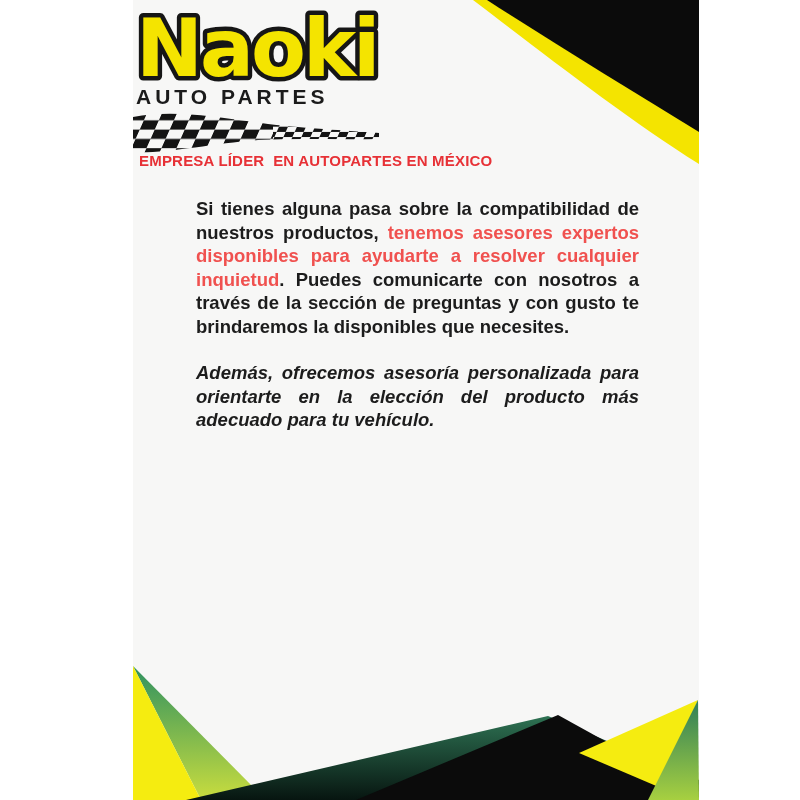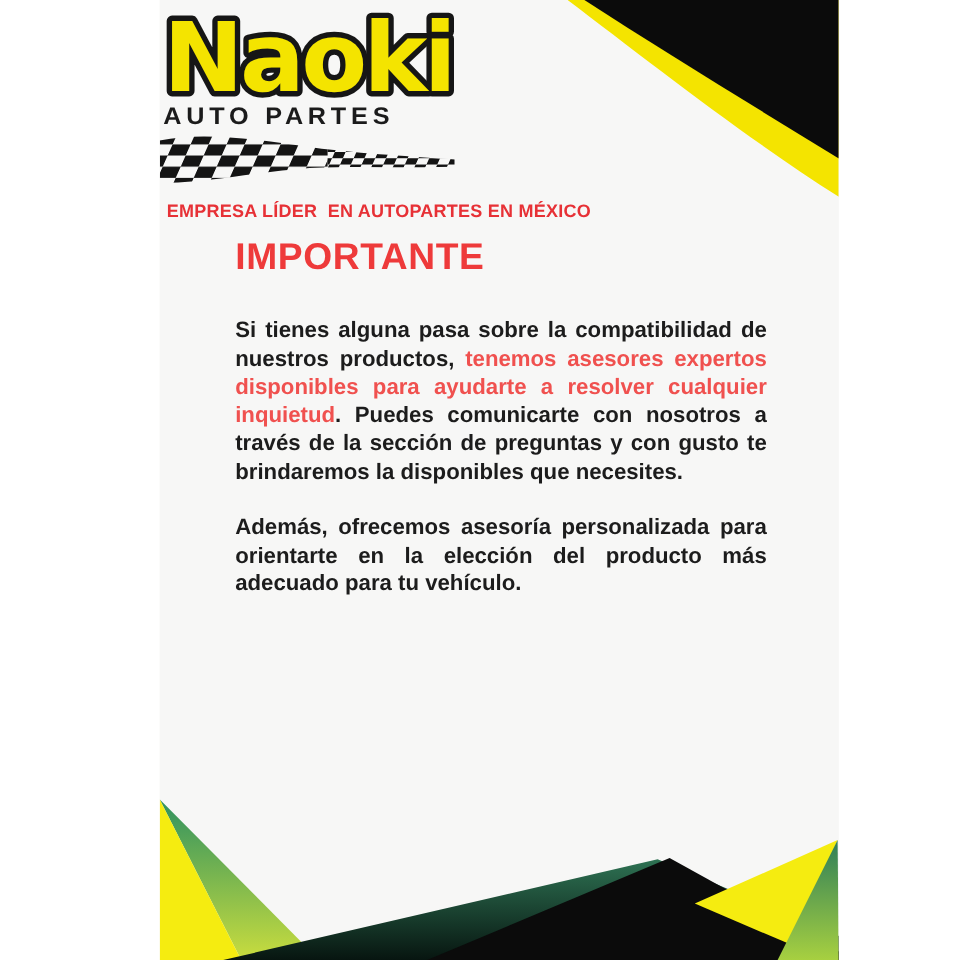--- a/index.html
+++ b/index.html
@@ -17,34 +17,33 @@
   .logo-sub{
     position:absolute;left:3px;top:86px;
     font-size:21px;font-weight:bold;color:#1b1b1b;letter-spacing:4px;
     transform:scaleY(0.95);transform-origin:left top;white-space:nowrap;
   }
   .flag{position:absolute;left:0px;top:111px;}
   .tagline{
     position:absolute;left:6px;top:152px;
     font-size:15px;font-weight:bold;color:#e73136;letter-spacing:0.2px;
     white-space:pre;
-    margin-top:16px;
   }
   .main{
     position:absolute;left:63px;top:197px;width:443px;
   }
   .heading{
     margin:0 0 33px 0;font-size:31px;line-height:33px;font-weight:bold;
     color:#ee3a3a;letter-spacing:0.5px;
   }
   .para{
     margin:0 0 23px 0;font-size:18.5px;line-height:23.5px;font-weight:bold;
     color:#1c1c1c;text-align:justify;
   }
-  .para:last-child{margin-bottom:0;}
+  .para:last-child{margin-bottom:0;font-style:italic;}
   .hl{color:#f0514f;}
   .bottom-deco{position:absolute;left:0;bottom:0;width:566px;height:146px;}
 </style>
 </head>
 <body>
 
 <div class="page">
 
   <svg class="corner-tr" viewBox="0 0 226 166" aria-hidden="true">
     <path d="M0,0 L226,0 L226,164 C150,116 66,50 0,0 Z" fill="#f4e400"></path>
@@ -74,21 +73,20 @@
       <g clip-path="url(#flagclip)">
         <rect x="0" y="0" width="140" height="44" fill="url(#chkBig)"></rect>
         <rect x="140" y="0" width="106" height="44" fill="url(#chkSmall)"></rect>
       </g>
     </svg>
 
     <div class="tagline">EMPRESA LÍDER  EN AUTOPARTES EN MÉXICO</div>
   </div>
 
   <div class="main">
-    <h1 class="heading">IMPORTANTE</h1>
 
 
     <p class="para"><span>Si tienes alguna pasa sobre la compatibilidad de nuestros productos, </span><span class="hl">tenemos asesores expertos disponibles para ayudarte a resolver cualquier inquietud</span><span>. Puedes comunicarte con nosotros a través de la sección de preguntas y con gusto te brindaremos la disponibles que necesites.</span></p>
 
     <p class="para">Además, ofrecemos asesoría personalizada para orientarte en la elección del producto más adecuado para tu vehículo.</p>
   </div>
 
   <svg class="bottom-deco" viewBox="0 0 566 146" aria-hidden="true">
     <defs>
       <linearGradient id="gLeft" x1="0" y1="0" x2="0" y2="1">

